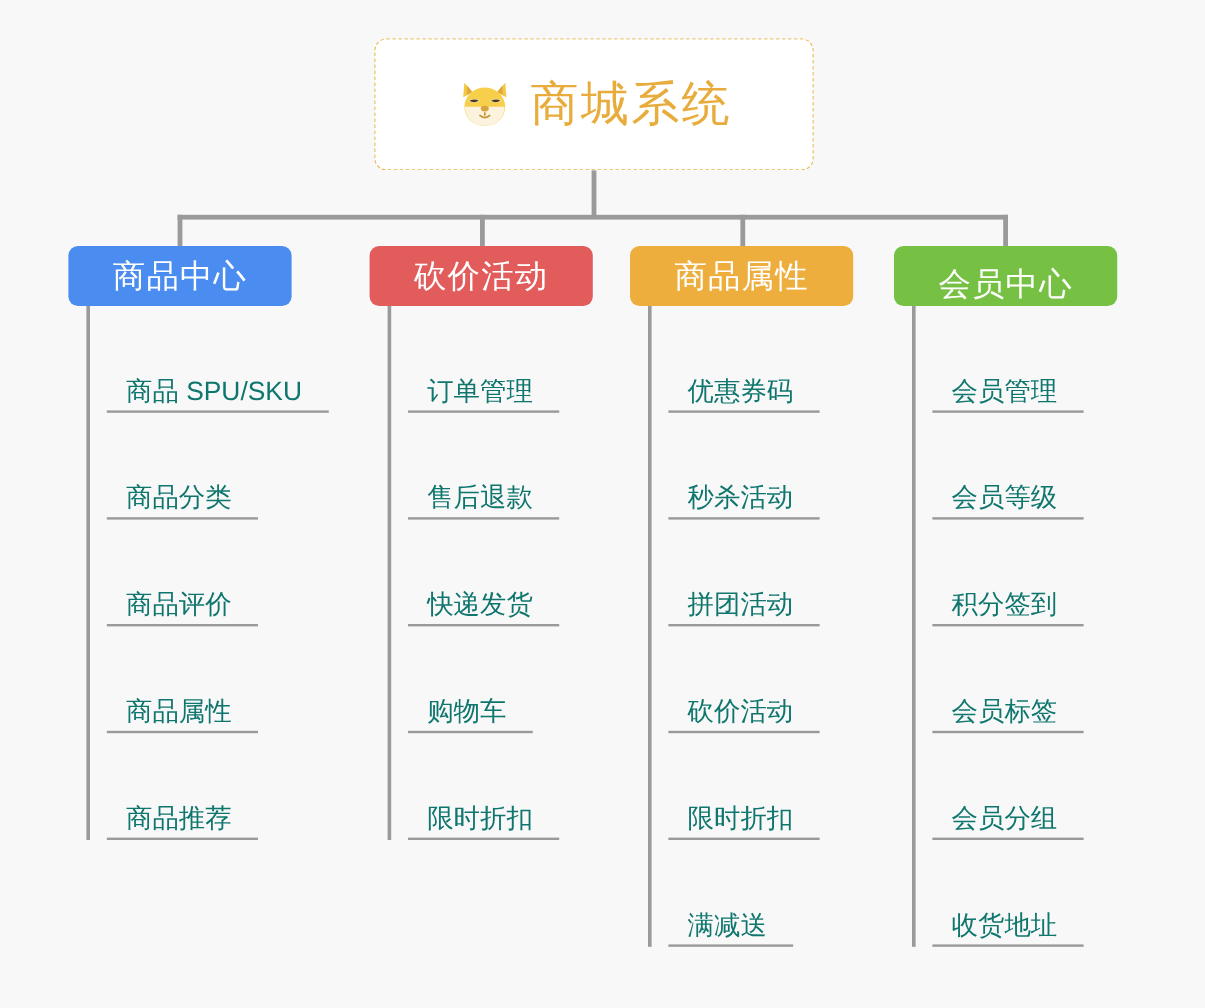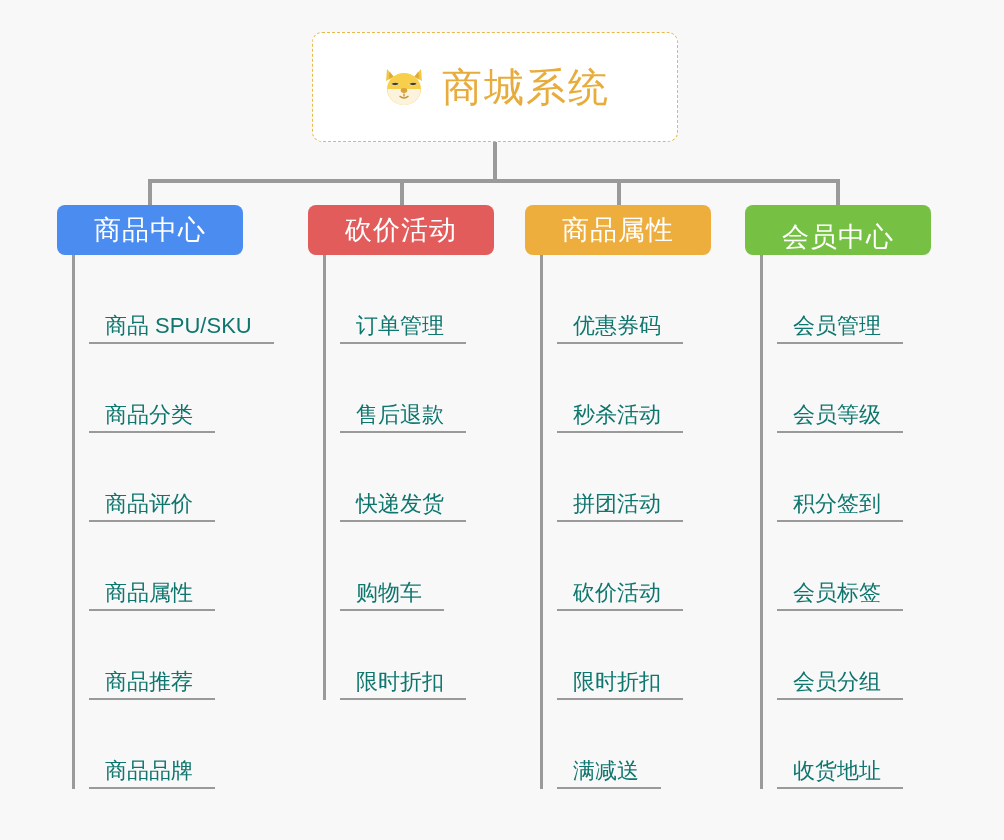--- a/index.html
+++ b/index.html
@@ -182,23 +182,20 @@
         </div>
       <div class="sub-item">
           <span class="sub-item-label">商品评价</span>
         </div>
       <div class="sub-item">
           <span class="sub-item-label">商品属性</span>
         </div>
       <div class="sub-item">
           <span class="sub-item-label">商品推荐</span>
         </div>
-      <div class="sub-item">
-          <span class="sub-item-label">商品品牌</span>
-        </div>
     </div>
   </div>
 
   <div class="column col2">
     <div class="cat-box" style="background: rgb(227, 92, 92);">
       <span>砍价活动</span>
     </div>
     <div class="sub-list">
       <div class="sub-item">
           <span class="sub-item-label">订单管理</span>

